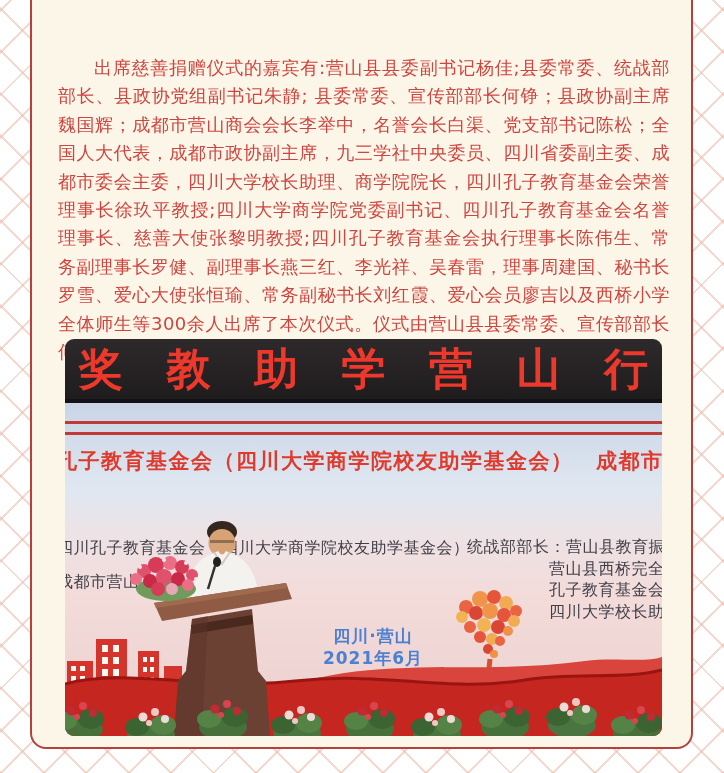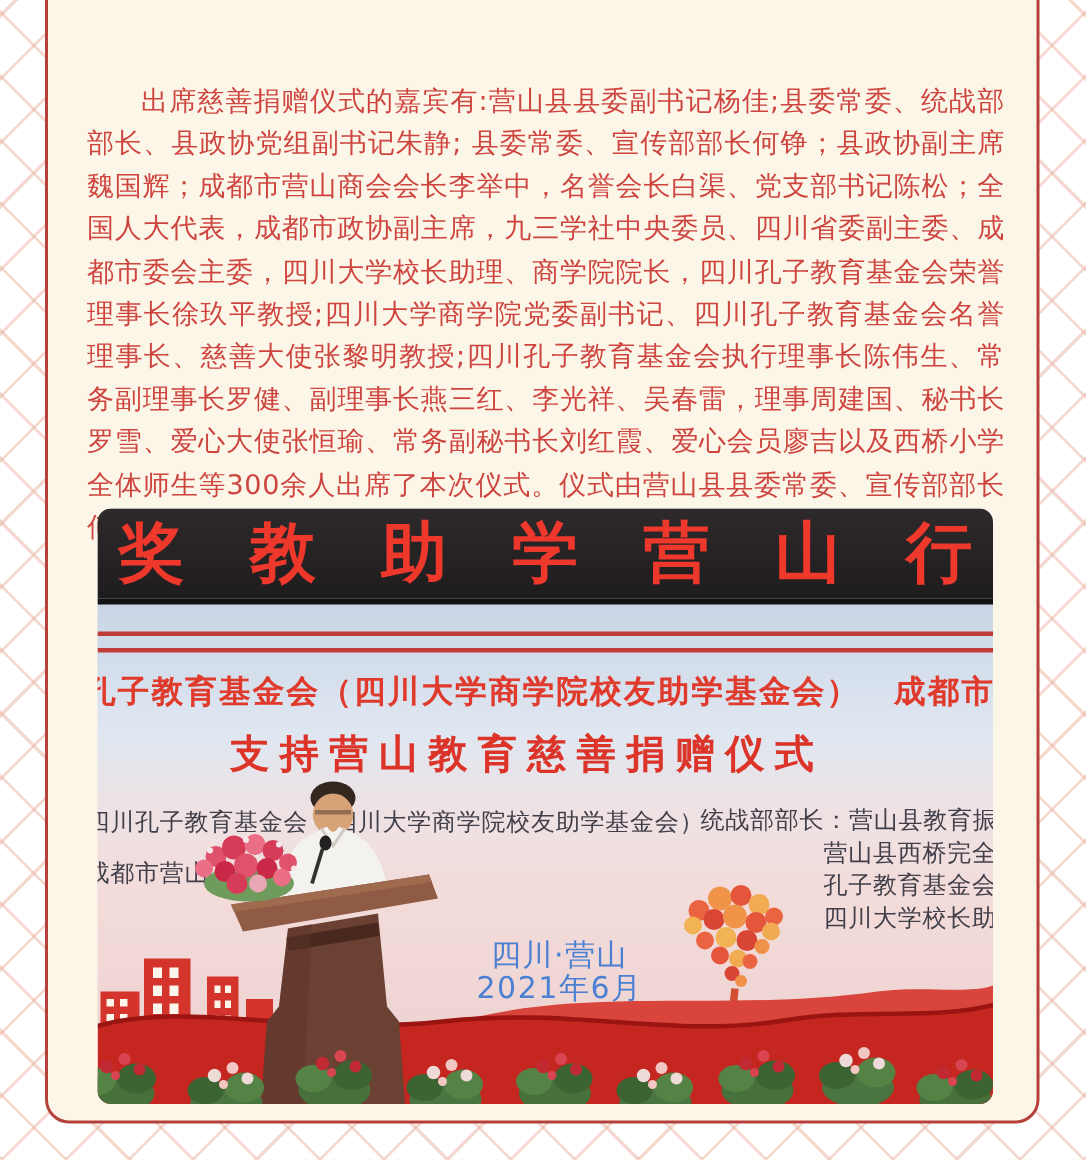--- a/index.html
+++ b/index.html
@@ -45,21 +45,21 @@
   }
   .bdl{position:absolute;left:-8px;white-space:nowrap;font-size:16px;
     color:#403f49;letter-spacing:.5px;font-weight:500;}
   .bdl1{top:199px;} .bdl2{top:233px;}
   .recips{position:absolute;left:402px;top:197px;font-size:16px;color:#403f49;
     letter-spacing:.5px;font-weight:500;}
   .rrow{white-space:nowrap;line-height:21.5px;}
   .rindent{margin-left:82px;}
   .loc{
     position:absolute;left:240px;top:286px;width:136px;text-align:center;
-    color:#4b80d2;font-size:20px;font-weight:normal;line-height:22px;letter-spacing:1px;
+    color:#4b80d2;font-size:17px;font-weight:bold;line-height:22px;letter-spacing:1px;
   }
   .scene{position:absolute;left:0;top:0;width:597px;height:397px;}
 </style>
 </head>
 <body>
 
 <div class="card">
 
   <p class="para">出席慈善捐赠仪式的嘉宾有:营山县县委副书记杨佳;县委常委、统战部部长、县政协党组副书记朱静; 县委常委、宣传部部长何铮；县政协副主席魏国辉；成都市营山商会会长李举中，名誉会长白渠、党支部书记陈松；全国人大代表，成都市政协副主席，九三学社中央委员、四川省委副主委、成都市委会主委，四川大学校长助理、商学院院长，四川孔子教育基金会荣誉理事长徐玖平教授;四川大学商学院党委副书记、四川孔子教育基金会名誉理事长、慈善大使张黎明教授;四川孔子教育基金会执行理事长陈伟生、常务副理事长罗健、副理事长燕三红、李光祥、吴春雷，理事周建国、秘书长罗雪、爱心大使张恒瑜、常务副秘书长刘红霞、爱心会员廖吉以及西桥小学全体师生等300余人出席了本次仪式。仪式由营山县县委常委、宣传部部长何铮主持。</p>
 
@@ -72,21 +72,20 @@
       <span>学</span>
       <span>营</span>
       <span>山</span>
       <span>行</span>
     </div>
 
     <div class="redline rl1"></div>
     <div class="redline rl2"></div>
 
     <div class="banner1">孔子教育基金会（四川大学商学院校友助学基金会）　成都市营山</div>
-    <div class="banner2">支持营山教育慈善捐赠仪式</div>
 
     <div class="bdl bdl1">四川孔子教育基金会（四川大学商学院校友助学基金会）</div>
     <div class="bdl bdl2">成都市营山</div>
 
     <div class="recips">
       <div class="rrow">
         <span>统战部部长：</span><span>营山县教育振兴基</span>
       </div>
       <div class="rrow rindent">营山县西桥完全小</div>
       <div class="rrow rindent">孔子教育基金会</div>

